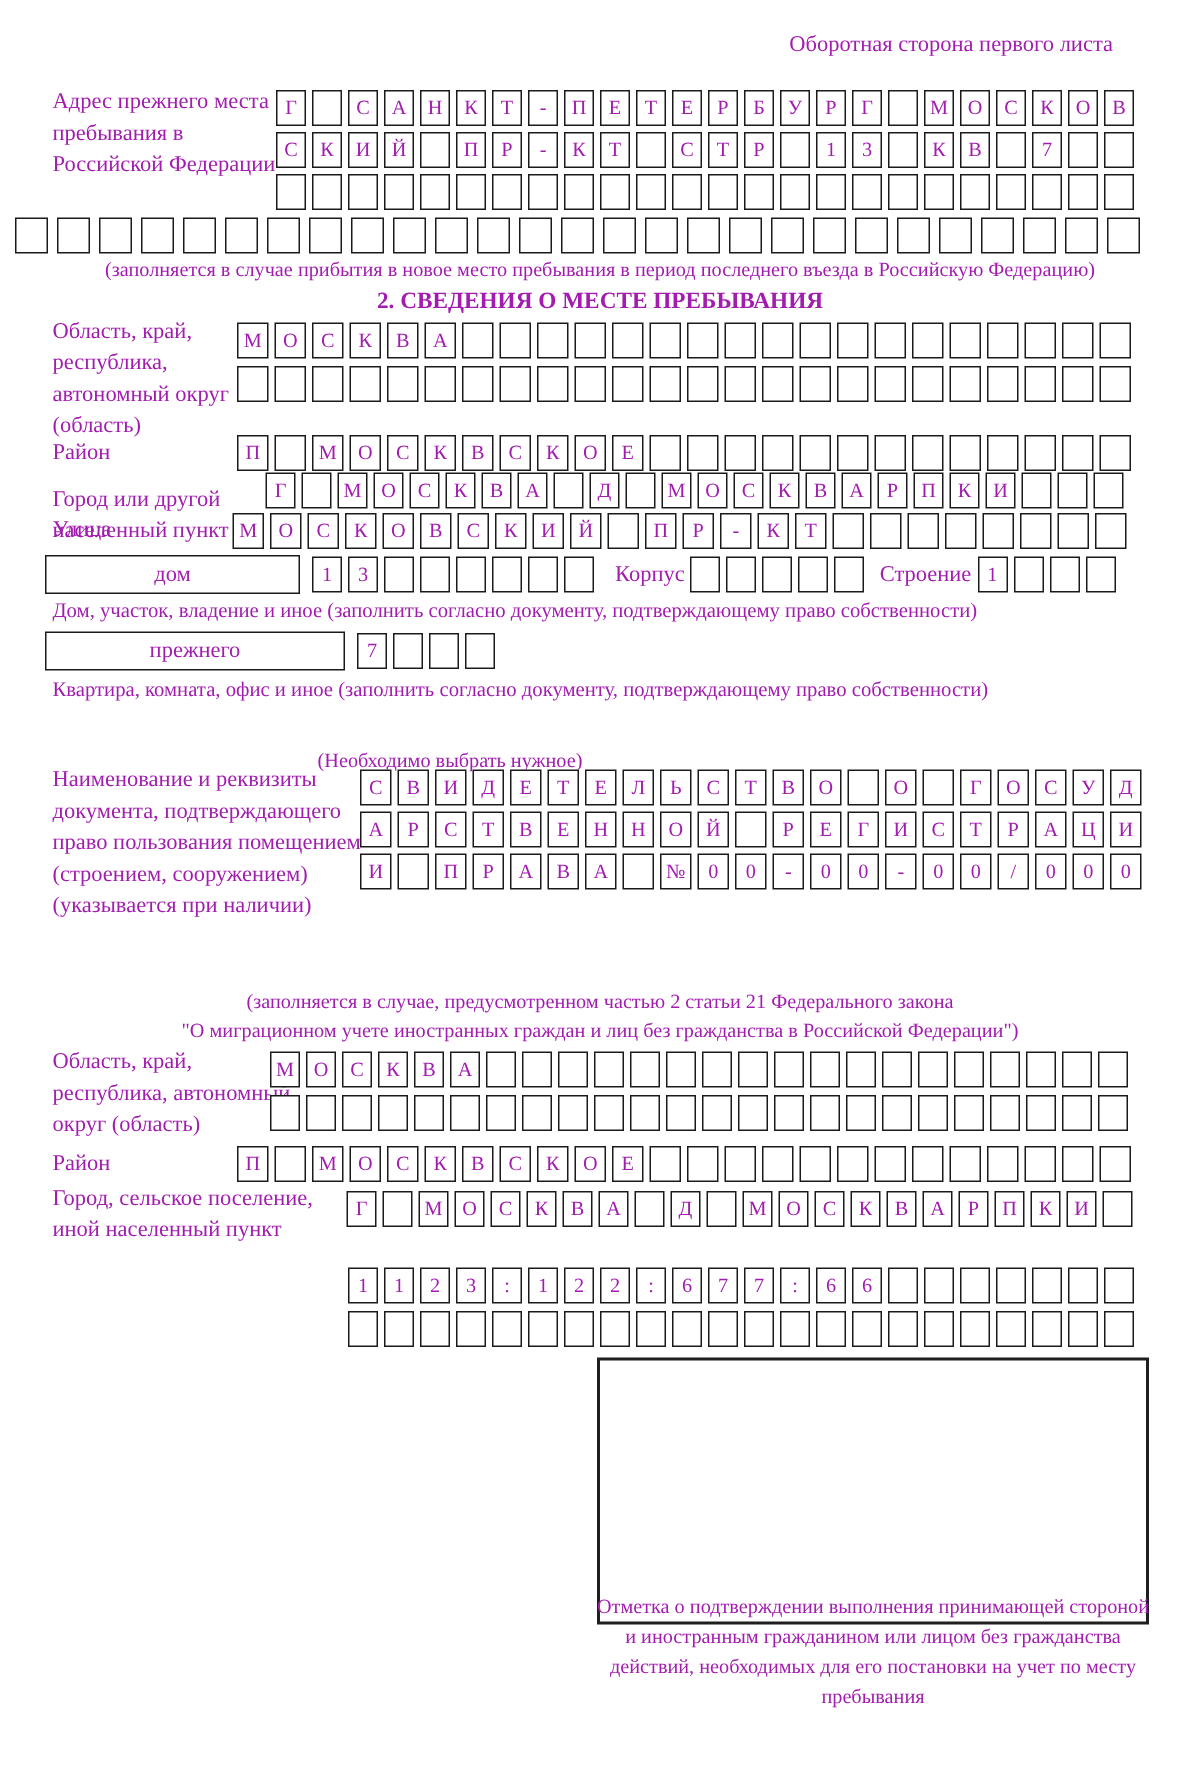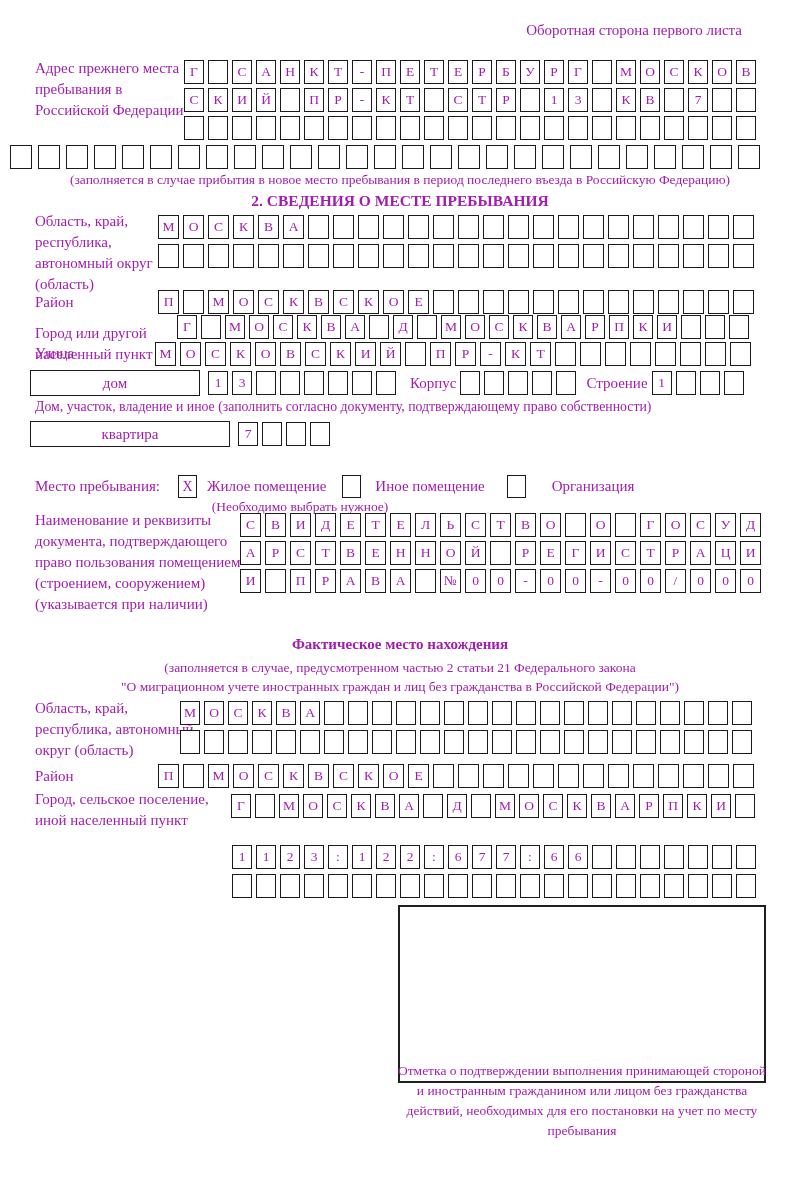--- a/index.html
+++ b/index.html
@@ -316,38 +316,30 @@
     <div class="cells" style="margin-left:4px;">
         <span class="cell">1</span>
         <span class="cell"></span>
         <span class="cell"></span>
         <span class="cell"></span>
       </div>
   </div>
   <div class="abs" style="left:35px;top:399px;font-size:13.8px;">Дом, участок, владение и иное (заполнить согласно документу, подтверждающему право собственности)</div>
 
   <div class="abs hrow" style="left:30px;top:421px;">
-    <div class="widebox" style="width:200px;">квартира</div>
+    <div class="widebox" style="width:200px;">прежнего</div>
     <div class="cells" style="margin-left:8px;">
         <span class="cell">7</span>
         <span class="cell"></span>
         <span class="cell"></span>
         <span class="cell"></span>
       </div>
   </div>
-
-  <div class="abs hrow" style="left:35px;top:475px;">
-    <div class="txt">Место пребывания:</div>
-    <div class="checkbox" style="margin-left:18px;">X</div>
-    <div class="txt" style="margin-left:10px;">Жилое помещение</div>
-    <div class="checkbox" style="margin-left:16px;"></div>
-    <div class="txt" style="margin-left:14px;">Иное помещение</div>
-    <div class="checkbox" style="margin-left:22px;"></div>
-    <div class="txt" style="margin-left:26px;">Организация</div>
-  </div>
+  <div class="abs" style="left:35px;top:452px;font-size:13.8px;">Квартира, комната, офис и иное (заполнить согласно документу, подтверждающему право собственности)</div>
+
   <div class="abs lbl" style="left:35px;top:510px;width:208px;">Наименование и реквизиты документа, подтверждающего право пользования помещением (строением, сооружением) (указывается при наличии)</div>
 
   <div class="abs caption" style="left:150px;top:499px;width:300px;">(Необходимо выбрать нужное)</div>
   <div class="abs cells wide" style="left:240px;top:513px;">
       <span class="cell">С</span>
       <span class="cell">В</span>
       <span class="cell">И</span>
       <span class="cell">Д</span>
       <span class="cell">Е</span>
       <span class="cell">Т</span>
@@ -407,21 +399,20 @@
       <span class="cell">0</span>
       <span class="cell">-</span>
       <span class="cell">0</span>
       <span class="cell">0</span>
       <span class="cell">/</span>
       <span class="cell">0</span>
       <span class="cell">0</span>
       <span class="cell">0</span>
     </div>
 
-  <div class="abs caption bold" style="left:0;top:636px;width:800px;font-size:15px;">Фактическое место нахождения</div>
   <div class="abs caption" style="left:0;top:660px;width:800px;">(заполняется в случае, предусмотренном частью 2 статьи 21 Федерального закона</div>
   <div class="abs caption" style="left:0;top:679px;width:800px;">"О миграционном учете иностранных граждан и лиц без гражданства в Российской Федерации")</div>
 
   <div class="abs lbl" style="left:35px;top:698px;width:160px;">Область, край, республика, автономный округ (область)</div>
   <div class="abs cells" style="left:180px;top:701px;">
       <span class="cell">М</span>
       <span class="cell">О</span>
       <span class="cell">С</span>
       <span class="cell">К</span>
       <span class="cell">В</span>

